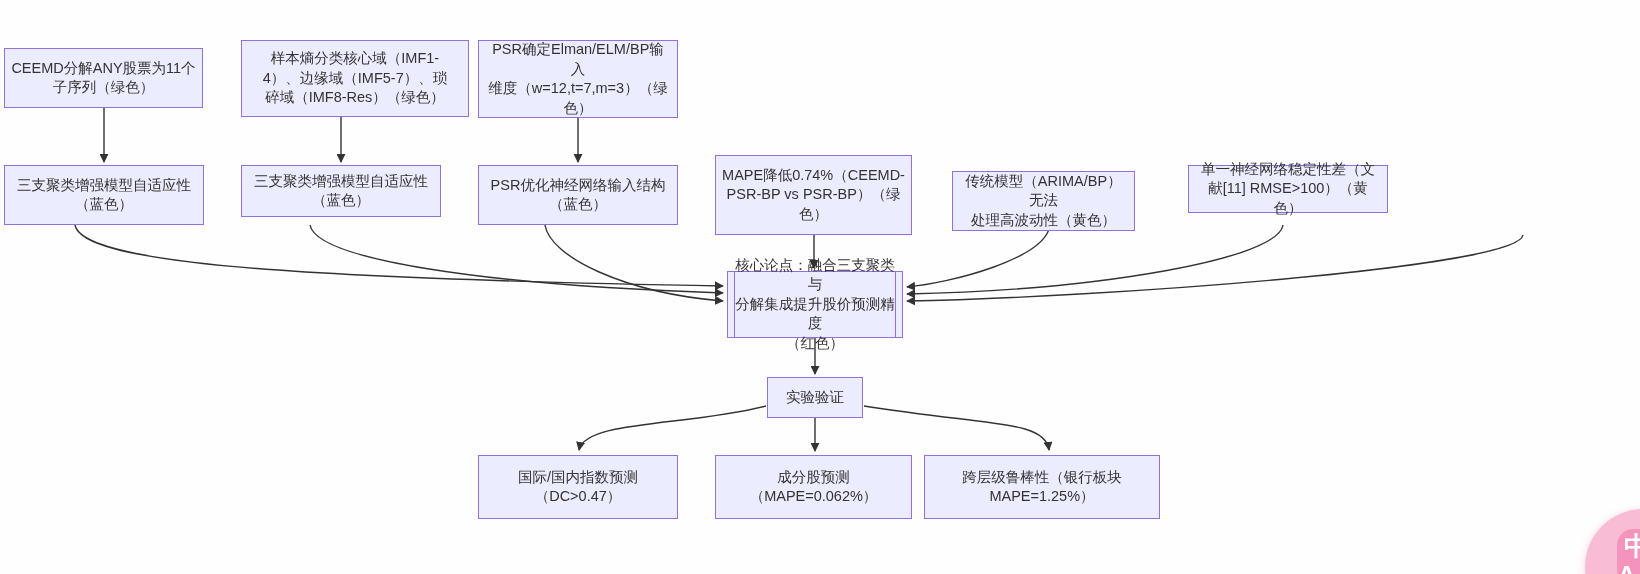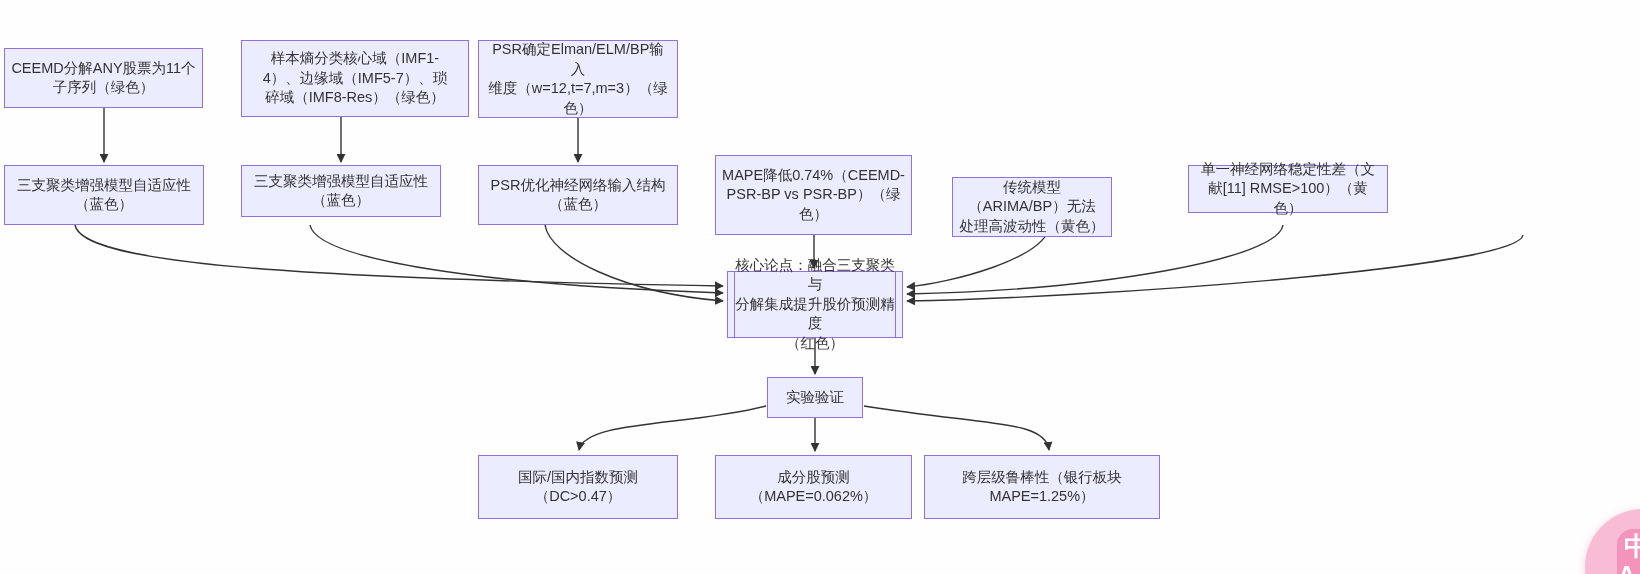--- a/index.html
+++ b/index.html
@@ -92,21 +92,21 @@
   <div class="node" style="left:241px;top:165px;width:200px;height:52px">三支聚类增强模型自适应性
 （蓝色）</div>
 
   <div class="node" style="left:478px;top:165px;width:200px;height:60px">PSR优化神经网络输入结构
 （蓝色）</div>
 
   <div class="node" style="left:715px;top:155px;width:197px;height:80px">MAPE降低0.74%（CEEMD-
 PSR-BP vs PSR-BP）（绿
 色）</div>
 
-  <div class="node" style="left:952px;top:177px;width:160px;height:60px">传统模型（ARIMA/BP）无法
+  <div class="node" style="left:952px;top:171px;width:183px;height:60px">传统模型（ARIMA/BP）无法
 处理高波动性（黄色）</div>
 
   <div class="node" style="left:1188px;top:165px;width:200px;height:48px">单一神经网络稳定性差（文
 献[11] RMSE&gt;100）（黄色）</div>
 
 
   <div class="node" style="left:767px;top:377px;width:96px;height:41px">实验验证</div>
 
   <div class="node node-central" style="left:727px;top:271px;width:176px;height:67px">核心论点：融合三支聚类与
 分解集成提升股价预测精度

